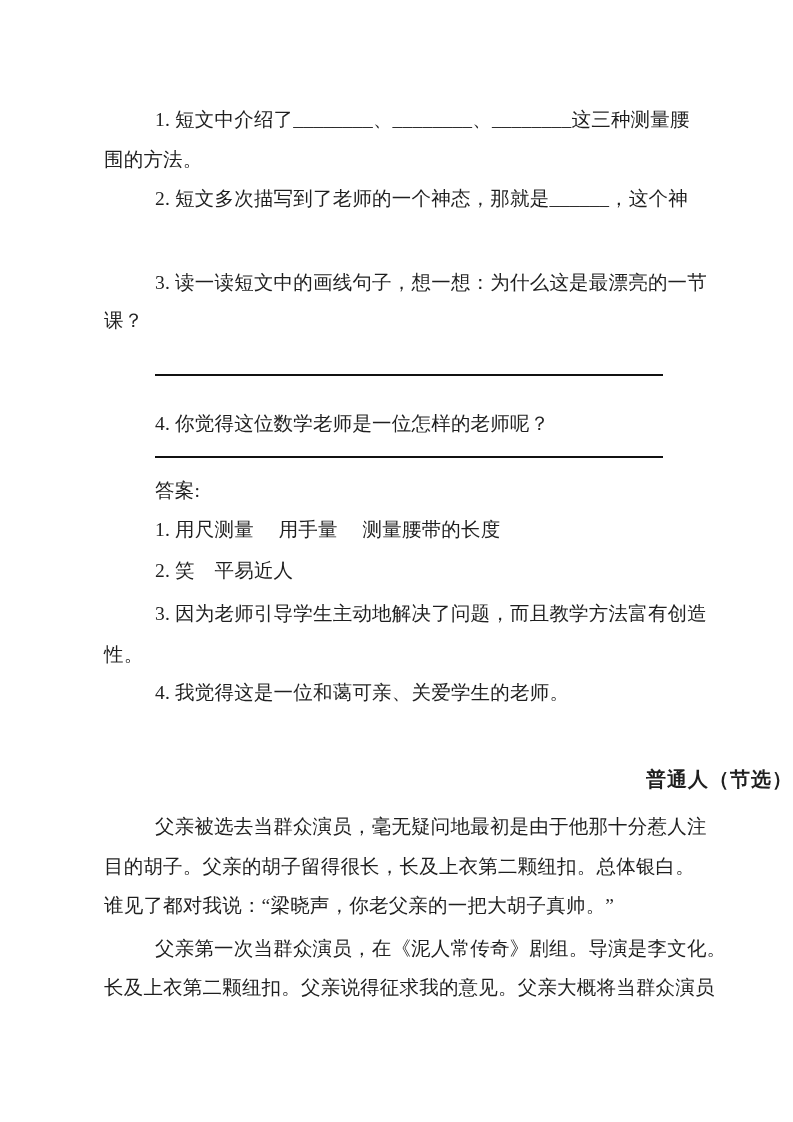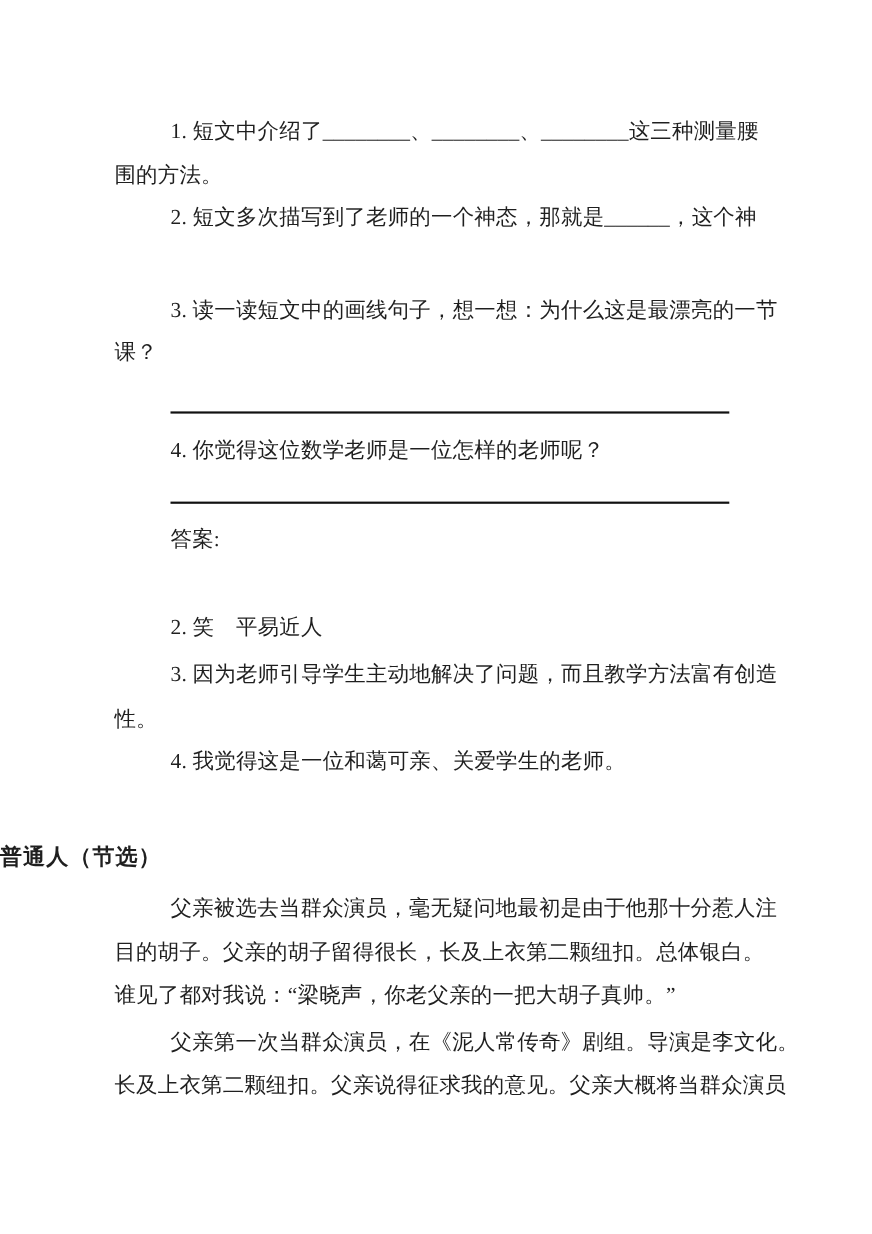--- a/index.html
+++ b/index.html
@@ -25,21 +25,21 @@
     font-size: 19.5px;
     white-space: pre;
     letter-spacing: 0.2px;
   }
   
   .ind { left: 155px; }
   
   .ttl {
     left: 0;
     width: 793px;
-    text-align: left;
+    text-align: right;
     font-family: "Liberation Sans", "DejaVu Sans", sans-serif;
     font-weight: bold;
     font-size: 20px;
     letter-spacing: 1px;
   }
   
   .rule {
     position: absolute;
     left: 155px;
     width: 508px;
@@ -55,25 +55,26 @@
   <div class="l ind" style="top:106px">1. 短文中介绍了________、________、________这三种测量腰</div>
   <div class="l" style="top:146px">围的方法。</div>
 
   <div class="l ind" style="top:185px">2. 短文多次描写到了老师的一个神态，那就是______，这个神</div>
 
   <div class="l ind" style="top:269px">3. 读一读短文中的画线句子，想一想：为什么这是最漂亮的一节</div>
   <div class="l" style="top:307px">课？</div>
 
   <div class="rule" style="top:374px"></div>
 
-  <div class="l ind" style="top:396px">4. 你觉得这位数学老师是一位怎样的老师呢？</div>
+  <div class="l ind" style="top:410px">4. 你觉得这位数学老师是一位怎样的老师呢？</div>
 
   <div class="rule" style="top:456px"></div>
 
   <div class="l ind" style="top:477px">答案:</div>
+  <div class="l ind" style="top:516px">1. 用尺测量　 用手量　 测量腰带的长度</div>
   <div class="l ind" style="top:557px">2. 笑　平易近人</div>
   <div class="l ind" style="top:600px">3. 因为老师引导学生主动地解决了问题，而且教学方法富有创造</div>
   <div class="l" style="top:641px">性。</div>
   <div class="l ind" style="top:679px">4. 我觉得这是一位和蔼可亲、关爱学生的老师。</div>
 
   <div class="l ttl" style="top:765px">普通人（节选）</div>
 
   <div class="l" style="top:853px">目的胡子。父亲的胡子留得很长，长及上衣第二颗纽扣。总体银白。</div>
   <div class="l ind" style="top:813px">父亲被选去当群众演员，毫无疑问地最初是由于他那十分惹人注</div>
   <div class="l" style="top:892px">谁见了都对我说：“梁晓声，你老父亲的一把大胡子真帅。”</div>

